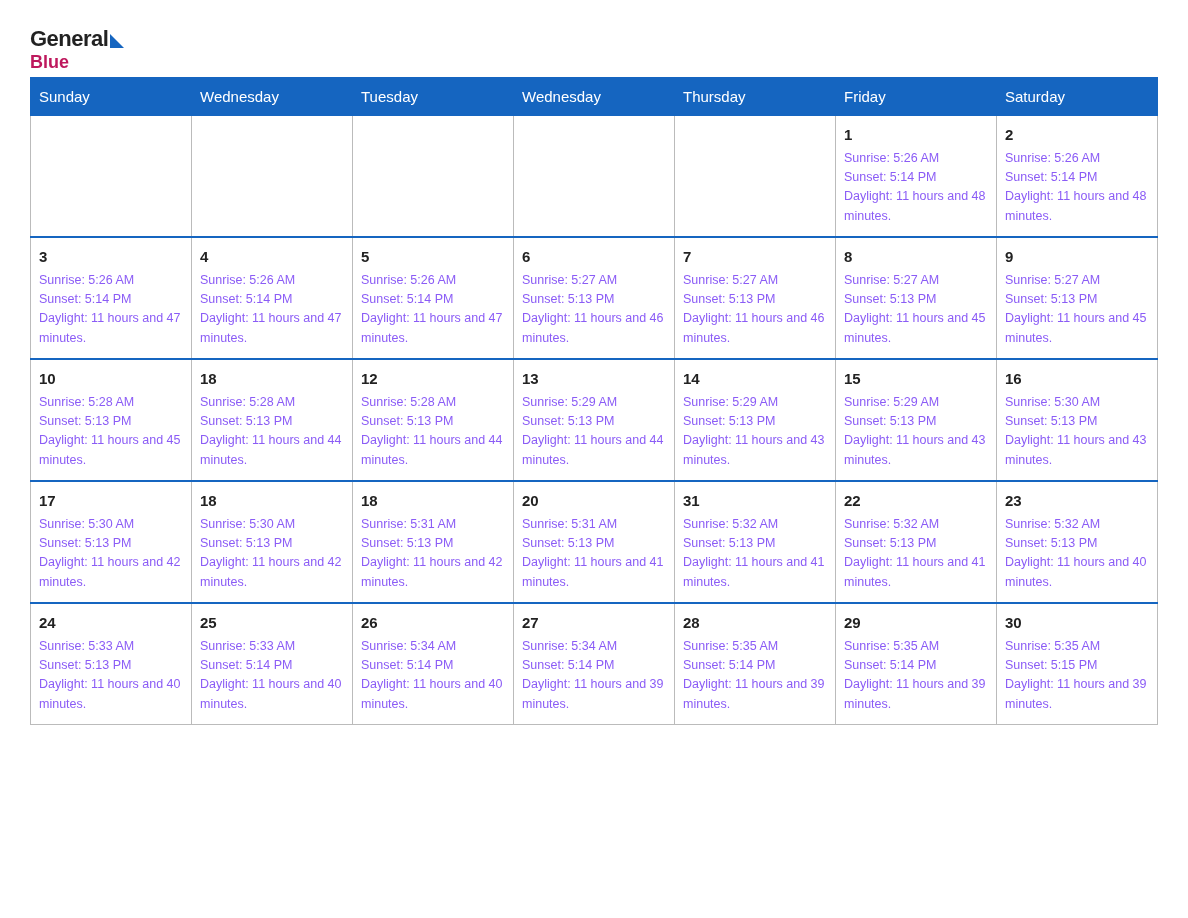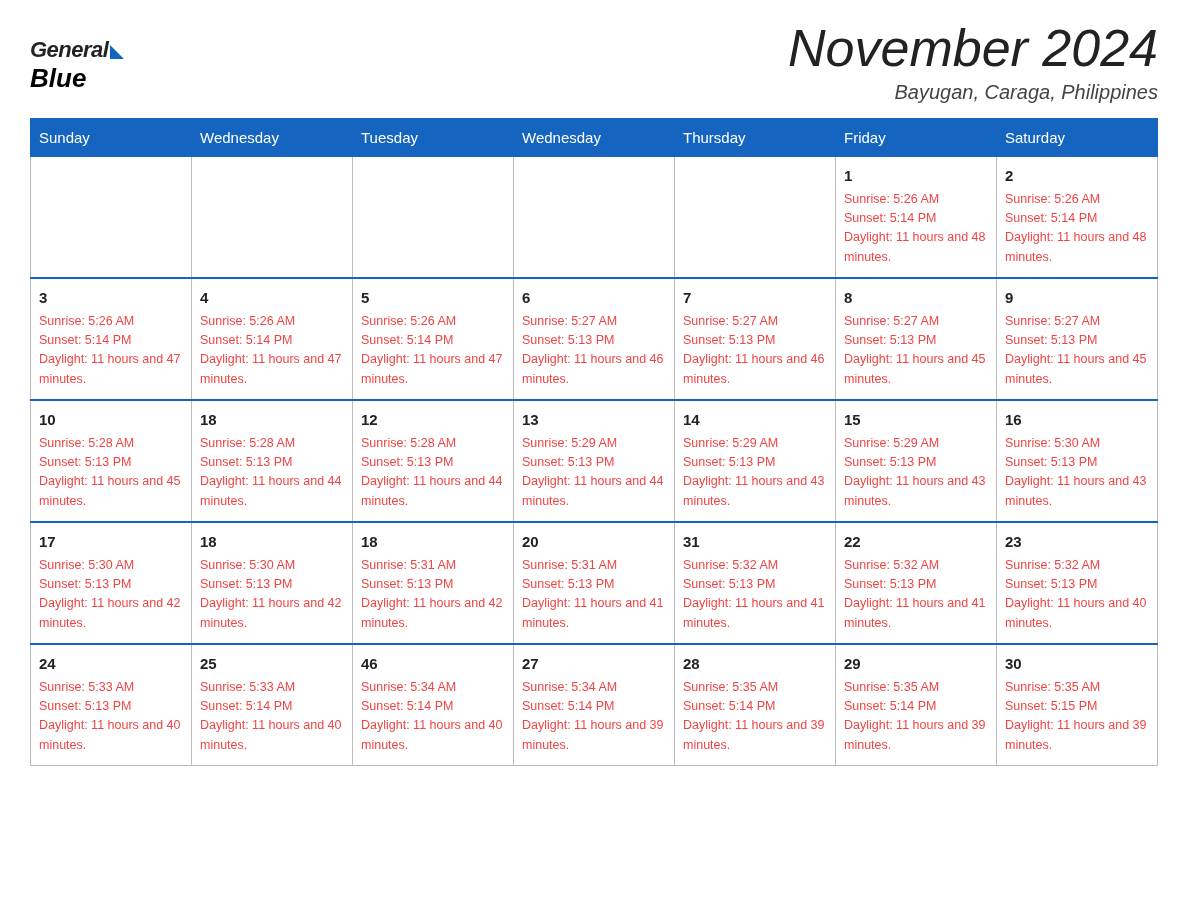--- a/index.html
+++ b/index.html
@@ -7,23 +7,22 @@
       font-family: Arial, sans-serif;
       background: #fff;
       color: #222;
       padding: 20px 30px;
       width: 1188px;
       min-height: 918px;
     }
     .header {
       display: flex;
       justify-content: space-between;
-      align-items: center;
-      margin-bottom: 14px;
-      font-style: italic;
+      align-items: flex-start;
+      margin-bottom: 4px;
     }
     .logo {
       display: flex;
       flex-direction: column;
       align-items: flex-start;
       padding-top: 6px;
     }
     .logo-top {
       display: flex;
       align-items: center;
@@ -37,23 +36,23 @@
     .logo-triangle {
       width: 0;
       height: 0;
       border-left: 14px solid #1565c0;
       border-top: 14px solid transparent;
       border-bottom: 0px solid transparent;
       margin-left: 2px;
       margin-top: 4px;
     }
     .logo-blue {
-      font-size: 26px;
+      font-size: 18px;
       font-weight: bold;
-      color: #000000;
+      color: #be185d;
       margin-left: 0px;
     }
     .title-section {
       text-align: right;
     }
     .month-title {
       font-size: 52px;
       font-weight: normal;
       color: #222;
       line-height: 1.1;
@@ -89,44 +88,40 @@
     }
     .day-num {
       font-size: 15px;
       font-weight: bold;
       color: #222;
       margin-bottom: 2px;
       display: block;
     }
     .day-info {
       font-size: 12.5px;
-      color: #ef4444;
+      color: #8b5cf6;
       line-height: 1.55;
     }
     .empty-cell {
       background: #fff;
     }
     .row-separator td {
       border-top: 2px solid #1565c0;
     }
   </style>
 </head>
 <body>
 
 <div class="header">
   <div class="logo">
     <div class="logo-top">
       <span class="logo-general">General</span>
       <div class="logo-triangle"></div>
     </div>
     <span class="logo-blue">Blue</span>
-  </div>
-  <div class="title-section">
-    <div class="month-title">November 2024</div>
-    <div class="location">Bayugan, Caraga, Philippines</div>
   </div>
 </div>
 
 <table class="calendar">
   <thead>
     <tr>
     <th>Sunday</th>
         <th>Wednesday</th>
         <th>Tuesday</th>
         <th>Wednesday</th>
@@ -244,21 +239,21 @@
       <tr class="row-separator">
         <td>
           <span class="day-num">24</span>
           <div class="day-info">Sunrise: 5:33 AM<br>Sunset: 5:13 PM<br>Daylight: 11 hours and 40 minutes.</div>
         </td>
         <td>
           <span class="day-num">25</span>
           <div class="day-info">Sunrise: 5:33 AM<br>Sunset: 5:14 PM<br>Daylight: 11 hours and 40 minutes.</div>
         </td>
         <td>
-          <span class="day-num">46</span>
+          <span class="day-num">26</span>
           <div class="day-info">Sunrise: 5:34 AM<br>Sunset: 5:14 PM<br>Daylight: 11 hours and 40 minutes.</div>
         </td>
         <td>
           <span class="day-num">27</span>
           <div class="day-info">Sunrise: 5:34 AM<br>Sunset: 5:14 PM<br>Daylight: 11 hours and 39 minutes.</div>
         </td>
         <td>
           <span class="day-num">28</span>
           <div class="day-info">Sunrise: 5:35 AM<br>Sunset: 5:14 PM<br>Daylight: 11 hours and 39 minutes.</div>
         </td>

